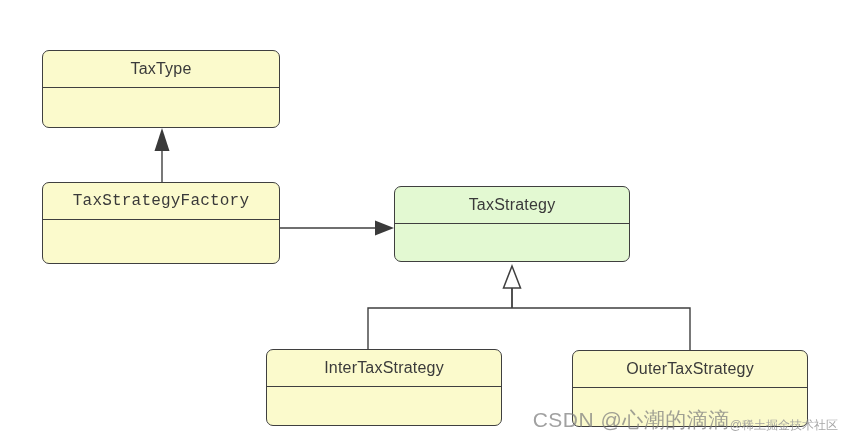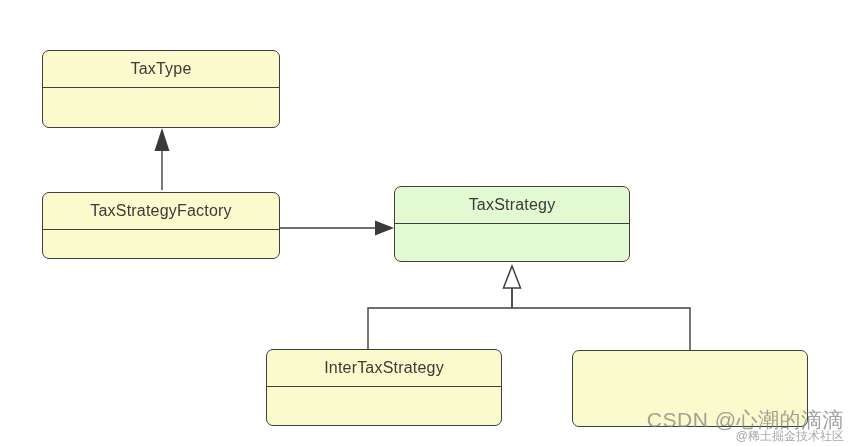--- a/index.html
+++ b/index.html
@@ -25,40 +25,40 @@
     font-size: 16px; color: #3a3a3a;
     border-bottom: 1.6px solid #3f3f3f;
     letter-spacing: 0.2px;
     white-space: nowrap;
   }
   .uml-class .body { flex: 1 1 auto; }
 
   svg.connectors { position: absolute; left: 0; top: 0; pointer-events: none; }
 
   .watermark {
-    position: absolute; right: 8px; top: 408px;
-    display: flex; flex-direction: column; align-items: flex-end;
+    position: absolute; right: 14px; top: 408px;
+    display: flex; flex-direction: row; align-items: flex-end;
     pointer-events: none;
   }
   .wm1 {
     font-size: 21px; line-height: 24px;
     color: rgba(125,125,125,0.72);
     letter-spacing: 0.5px;
     white-space: nowrap;
   }
   .wm2 {
     font-size: 12px; line-height: 14px;
     margin-top: -3px;
     color: rgba(150,150,150,0.85);
     white-space: nowrap;
   }
 
   
   #box-taxtype   { left: 42px;  top: 50px;  width: 238px; height: 78px; }
-  #box-factory   { left: 42px;  top: 192px; width: 238px; height: 67px; }
+  #box-factory   { left: 42px;  top: 182px; width: 238px; height: 82px; font-family: Liberation Mono, monospace; }
   #box-strategy  { left: 394px; top: 186px; width: 236px; height: 76px; }
   #box-inter     { left: 250px; top: 349px; width: 236px; height: 77px; margin-left: 16px; }
   #box-outer     { left: 572px; top: 350px; width: 236px; height: 77px; }
 </style>
 </head>
 <body>
 
 <div class="stage">
 
   <svg class="connectors" width="852" height="446" viewBox="0 0 852 446">
@@ -94,20 +94,21 @@
     <div class="title">TaxStrategy</div>
     <div class="body"></div>
   </div>
 
   <div class="uml-class" id="box-inter" style="background: rgb(251, 250, 204);">
     <div class="title">InterTaxStrategy</div>
     <div class="body"></div>
   </div>
 
   <div class="uml-class" id="box-outer" style="background: rgb(251, 250, 204);">
+    <div class="title">OuterTaxStrategy</div>
     <div class="body"></div>
   </div>
 
   <div class="watermark">
     <div class="wm1">CSDN @心潮的滴滴</div>
     <div class="wm2">@稀土掘金技术社区</div>
   </div>
 
 </div>
 

